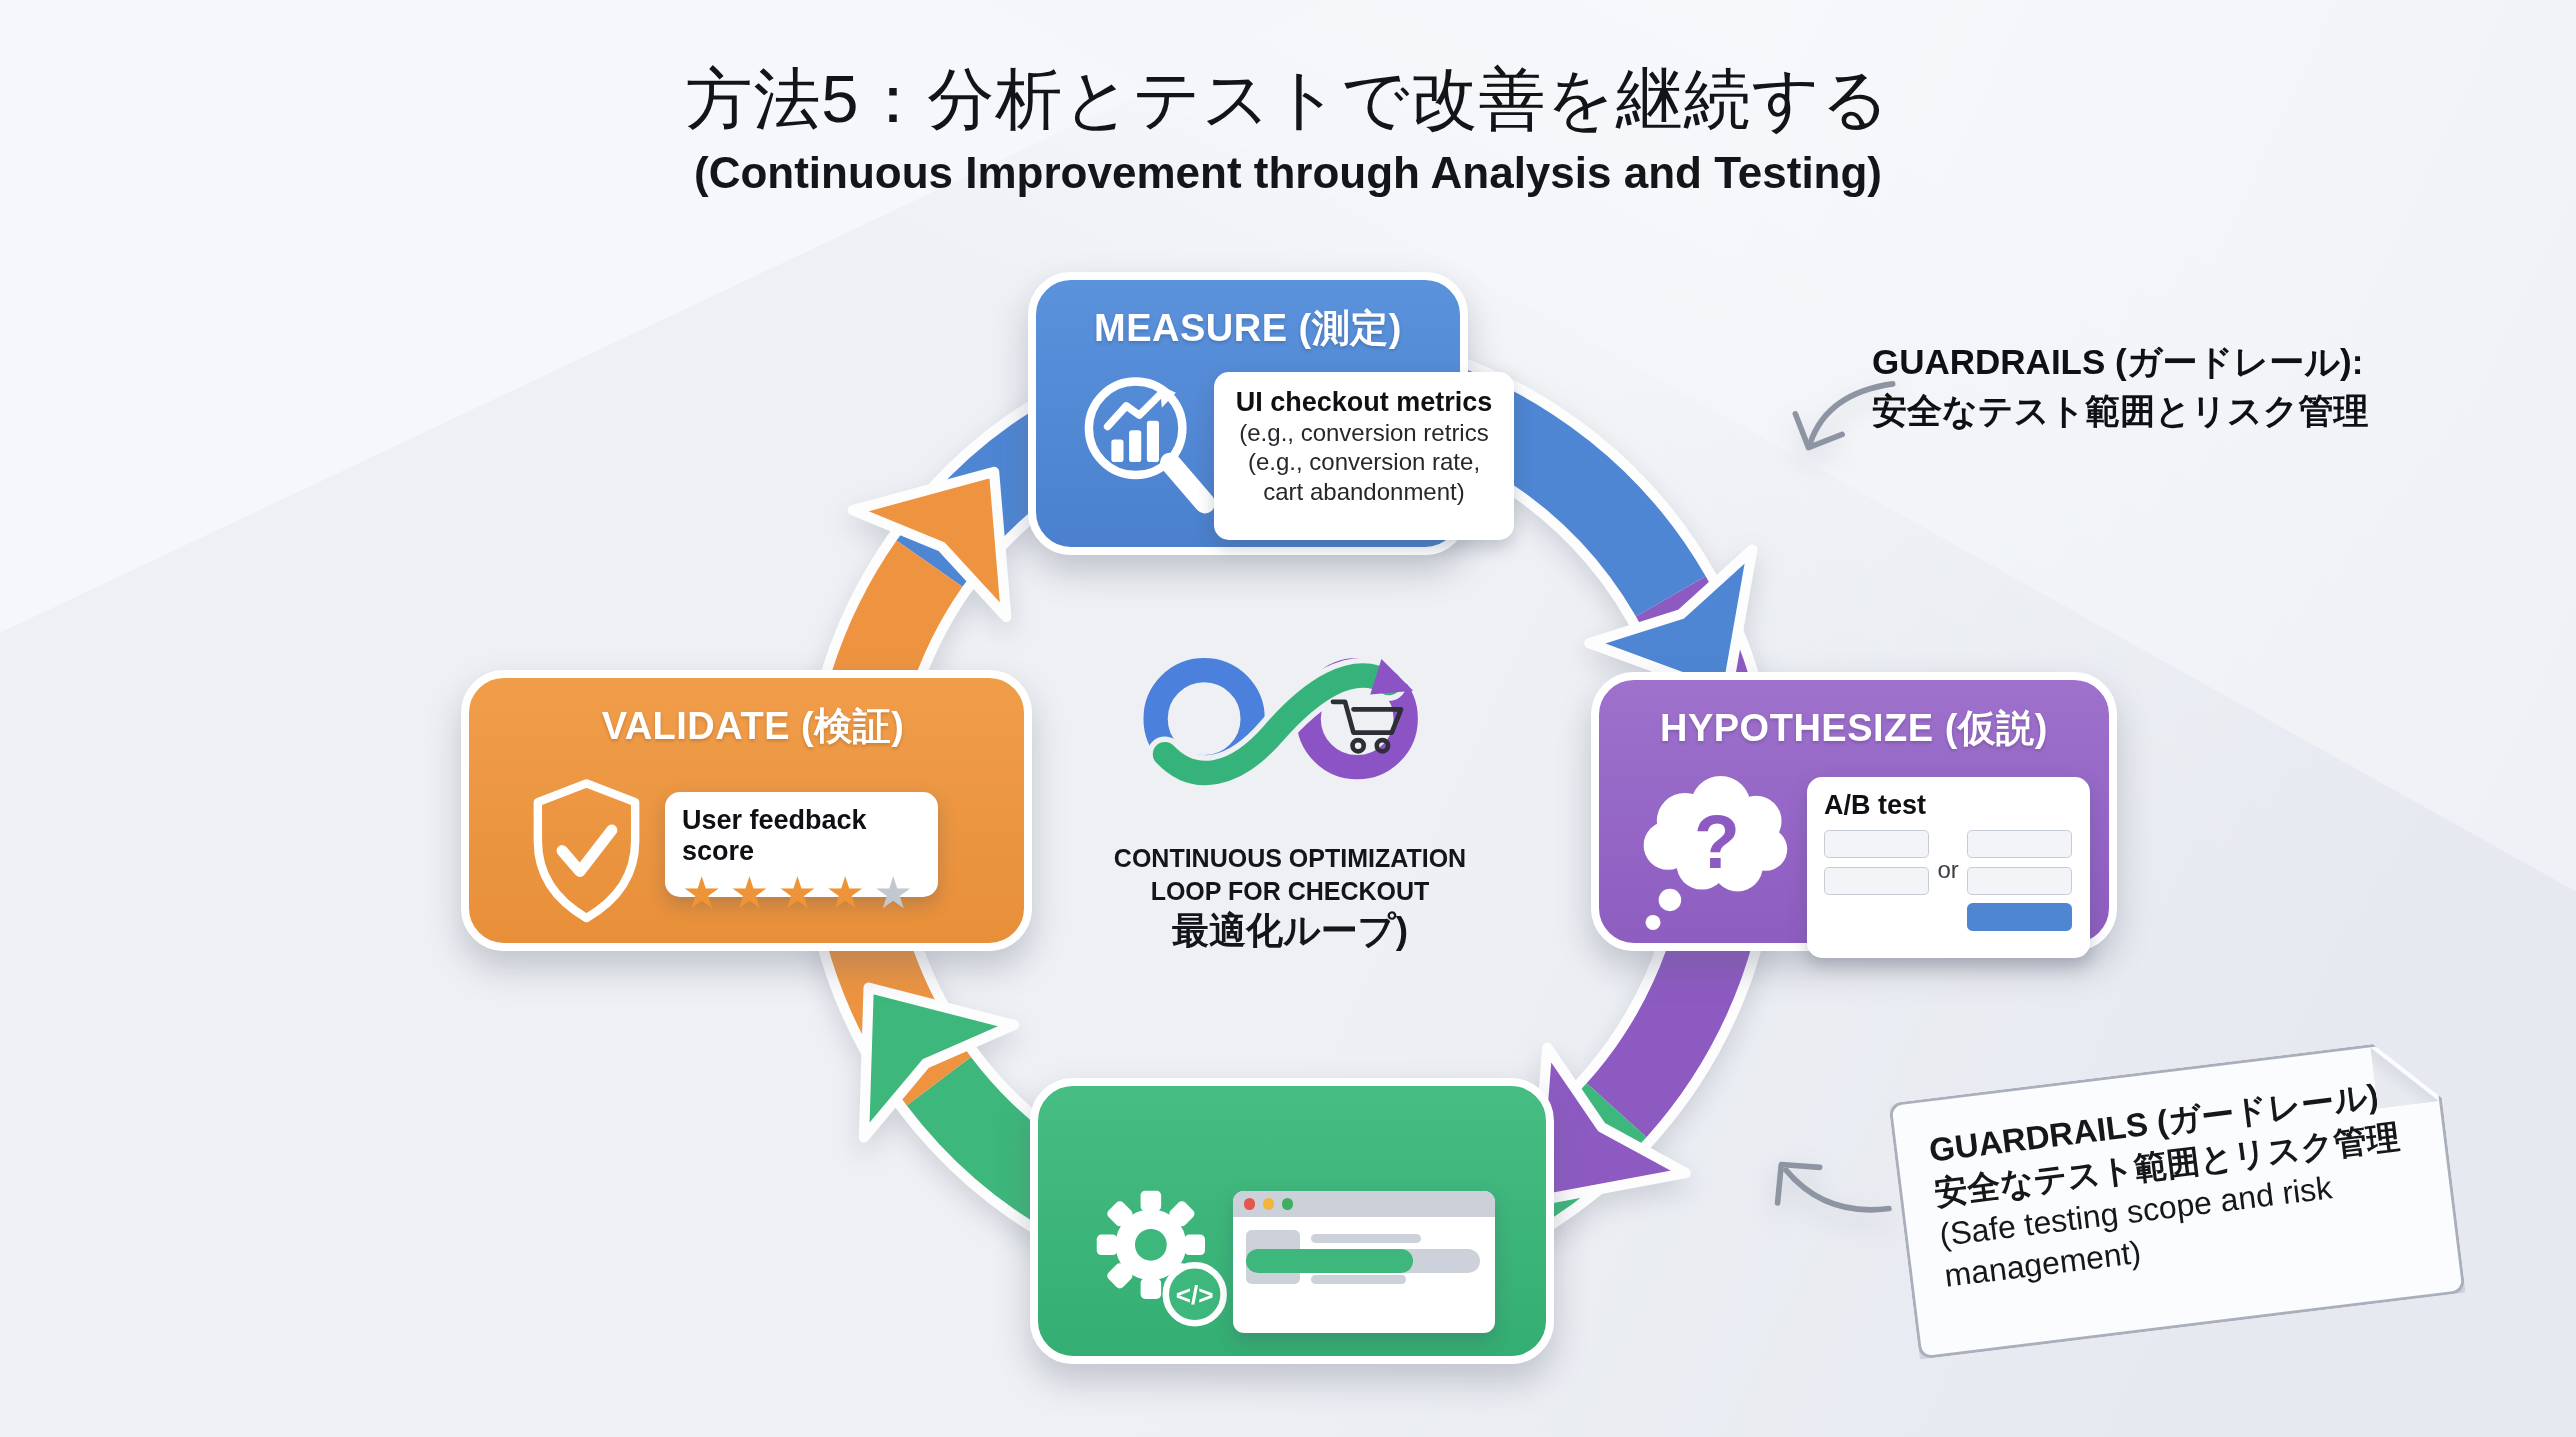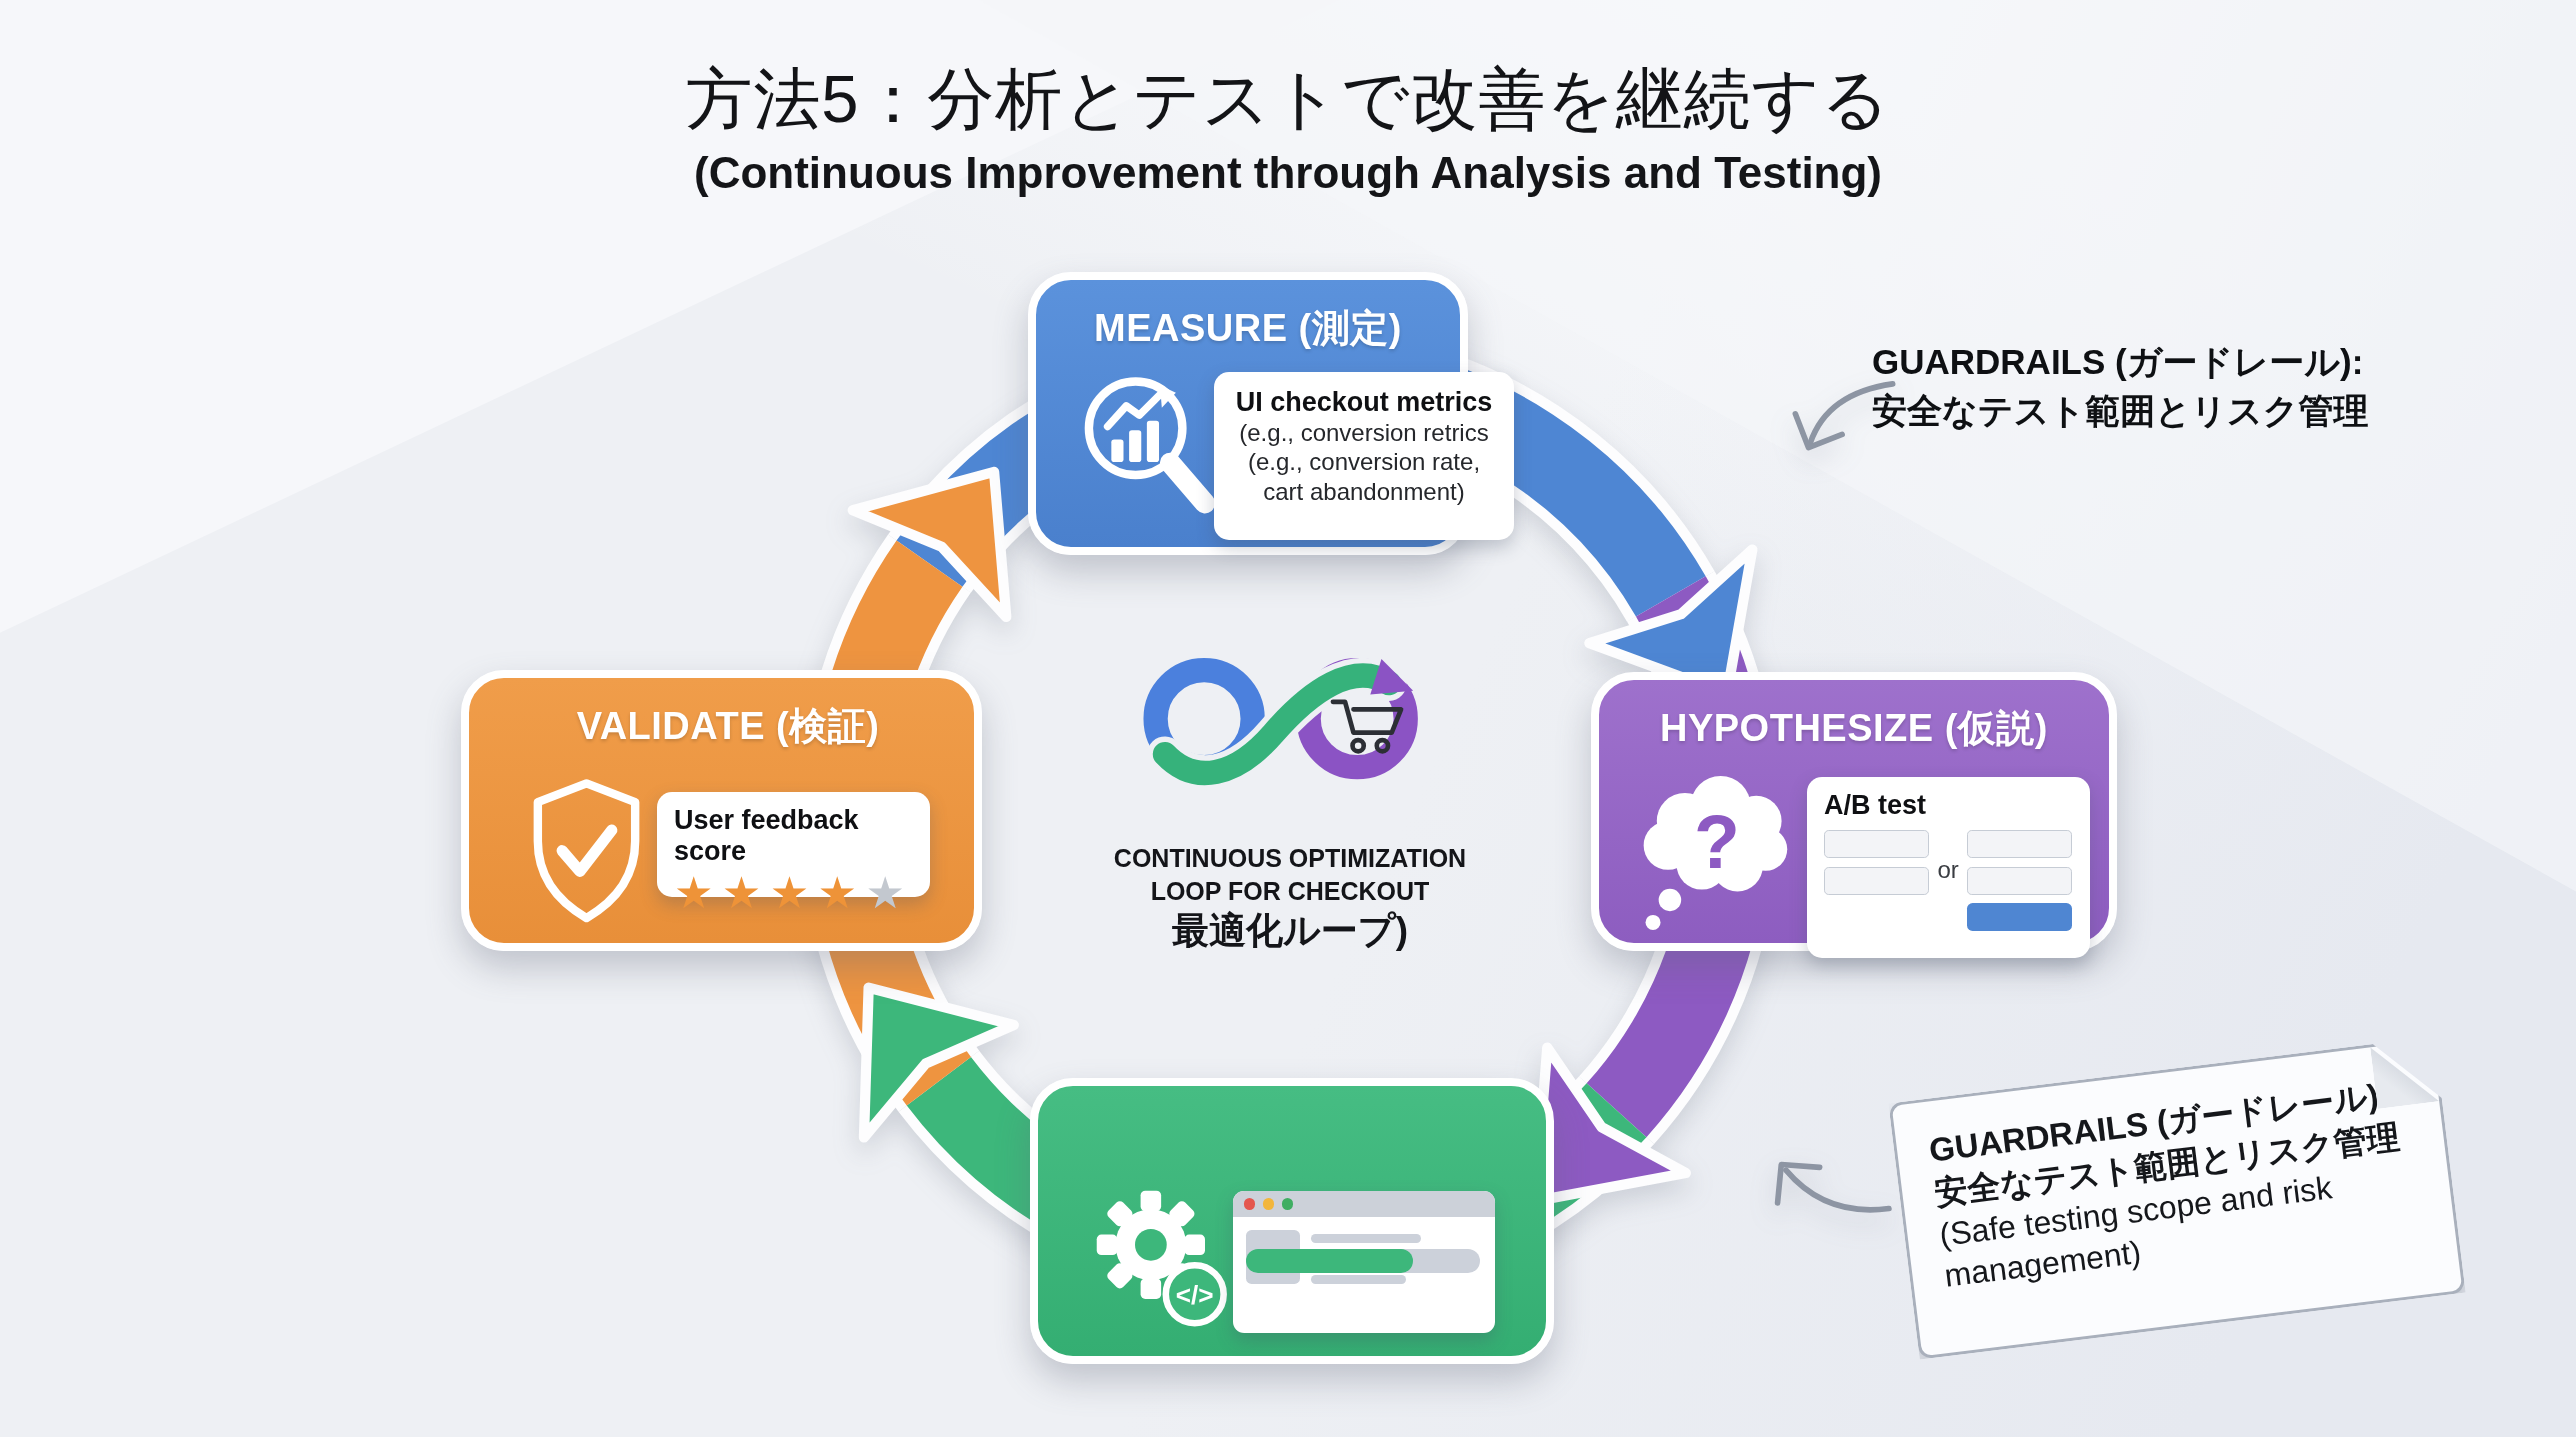--- a/index.html
+++ b/index.html
@@ -35,41 +35,41 @@
     position:absolute; z-index:2;
     border:8.4px solid #ffffff; border-radius:43px;
     box-shadow:0 17px 34px rgba(96,104,122,.32);
   }
   .box-measure     { left:1028px; top:272px;  width:440px; height:283px;
     background:linear-gradient(180deg,#5b92dc,#4a80cd); }
   .box-hypothesize { left:1591px; top:672px;  width:526px; height:279px;
     background:linear-gradient(180deg,#9e71cc,#8d5dc0); }
   .box-implement   { left:1030px; top:1078px; width:524px; height:286px;
     background:linear-gradient(180deg,#46bd83,#34ae72); }
-  .box-validate    { left:461px;  top:670px;  width:521px; height:281px;
+  .box-validate    { left:461px;  top:670px;  width:571px; height:281px;
     background:linear-gradient(180deg,#f09d4a,#e88f39);padding-left:13px; }
   .box-title {
     margin-top:22.5px; text-align:center; font-size:38px; font-weight:bold; color:#fff;
     text-shadow:0 1.9px 3.7px rgba(0,0,0,.18); letter-spacing:0.5px;
   }
   .stage-icon { position:absolute; }
 
   
   .mini-card {
     position:absolute; background:#fff; border-radius:15px;
     box-shadow:0 7.5px 17px rgba(70,80,100,.28);
   }
   .mc-title { font-weight:bold; font-size:27px; color:#0f1013; text-align:center; }
   .mc-line  { font-size:24px; color:#25272b; text-align:center; line-height:1.22; }
 
   
   .measure-card { left:178px; top:92px; width:300px; height:168px; padding-top:15px; }
 
   
-  .validate-card { left:188px; top:114px; width:273px; height:105px; padding:13px 17px 0 17px; }
+  .validate-card { left:196px; top:114px; width:273px; height:105px; padding:13px 17px 0 17px; }
   .validate-card .mc-title { text-align:left; }
   .stars { margin-top:1.9px; font-family:"DejaVu Sans", sans-serif; font-size:44px;
     letter-spacing:8.4px; line-height:1.1; }
   .star-filled { color:#ee9338; }
   .star-empty  { color:#c3c8cf; }
 
   
   .ab-card { left:208px; top:97px; width:283px; height:181px; padding:13px 17px; }
   .ab-title { font-weight:bold; font-size:27px; color:#0f1013; }
   .ab-grid { display:flex; align-items:flex-start; margin-top:9.4px; }

